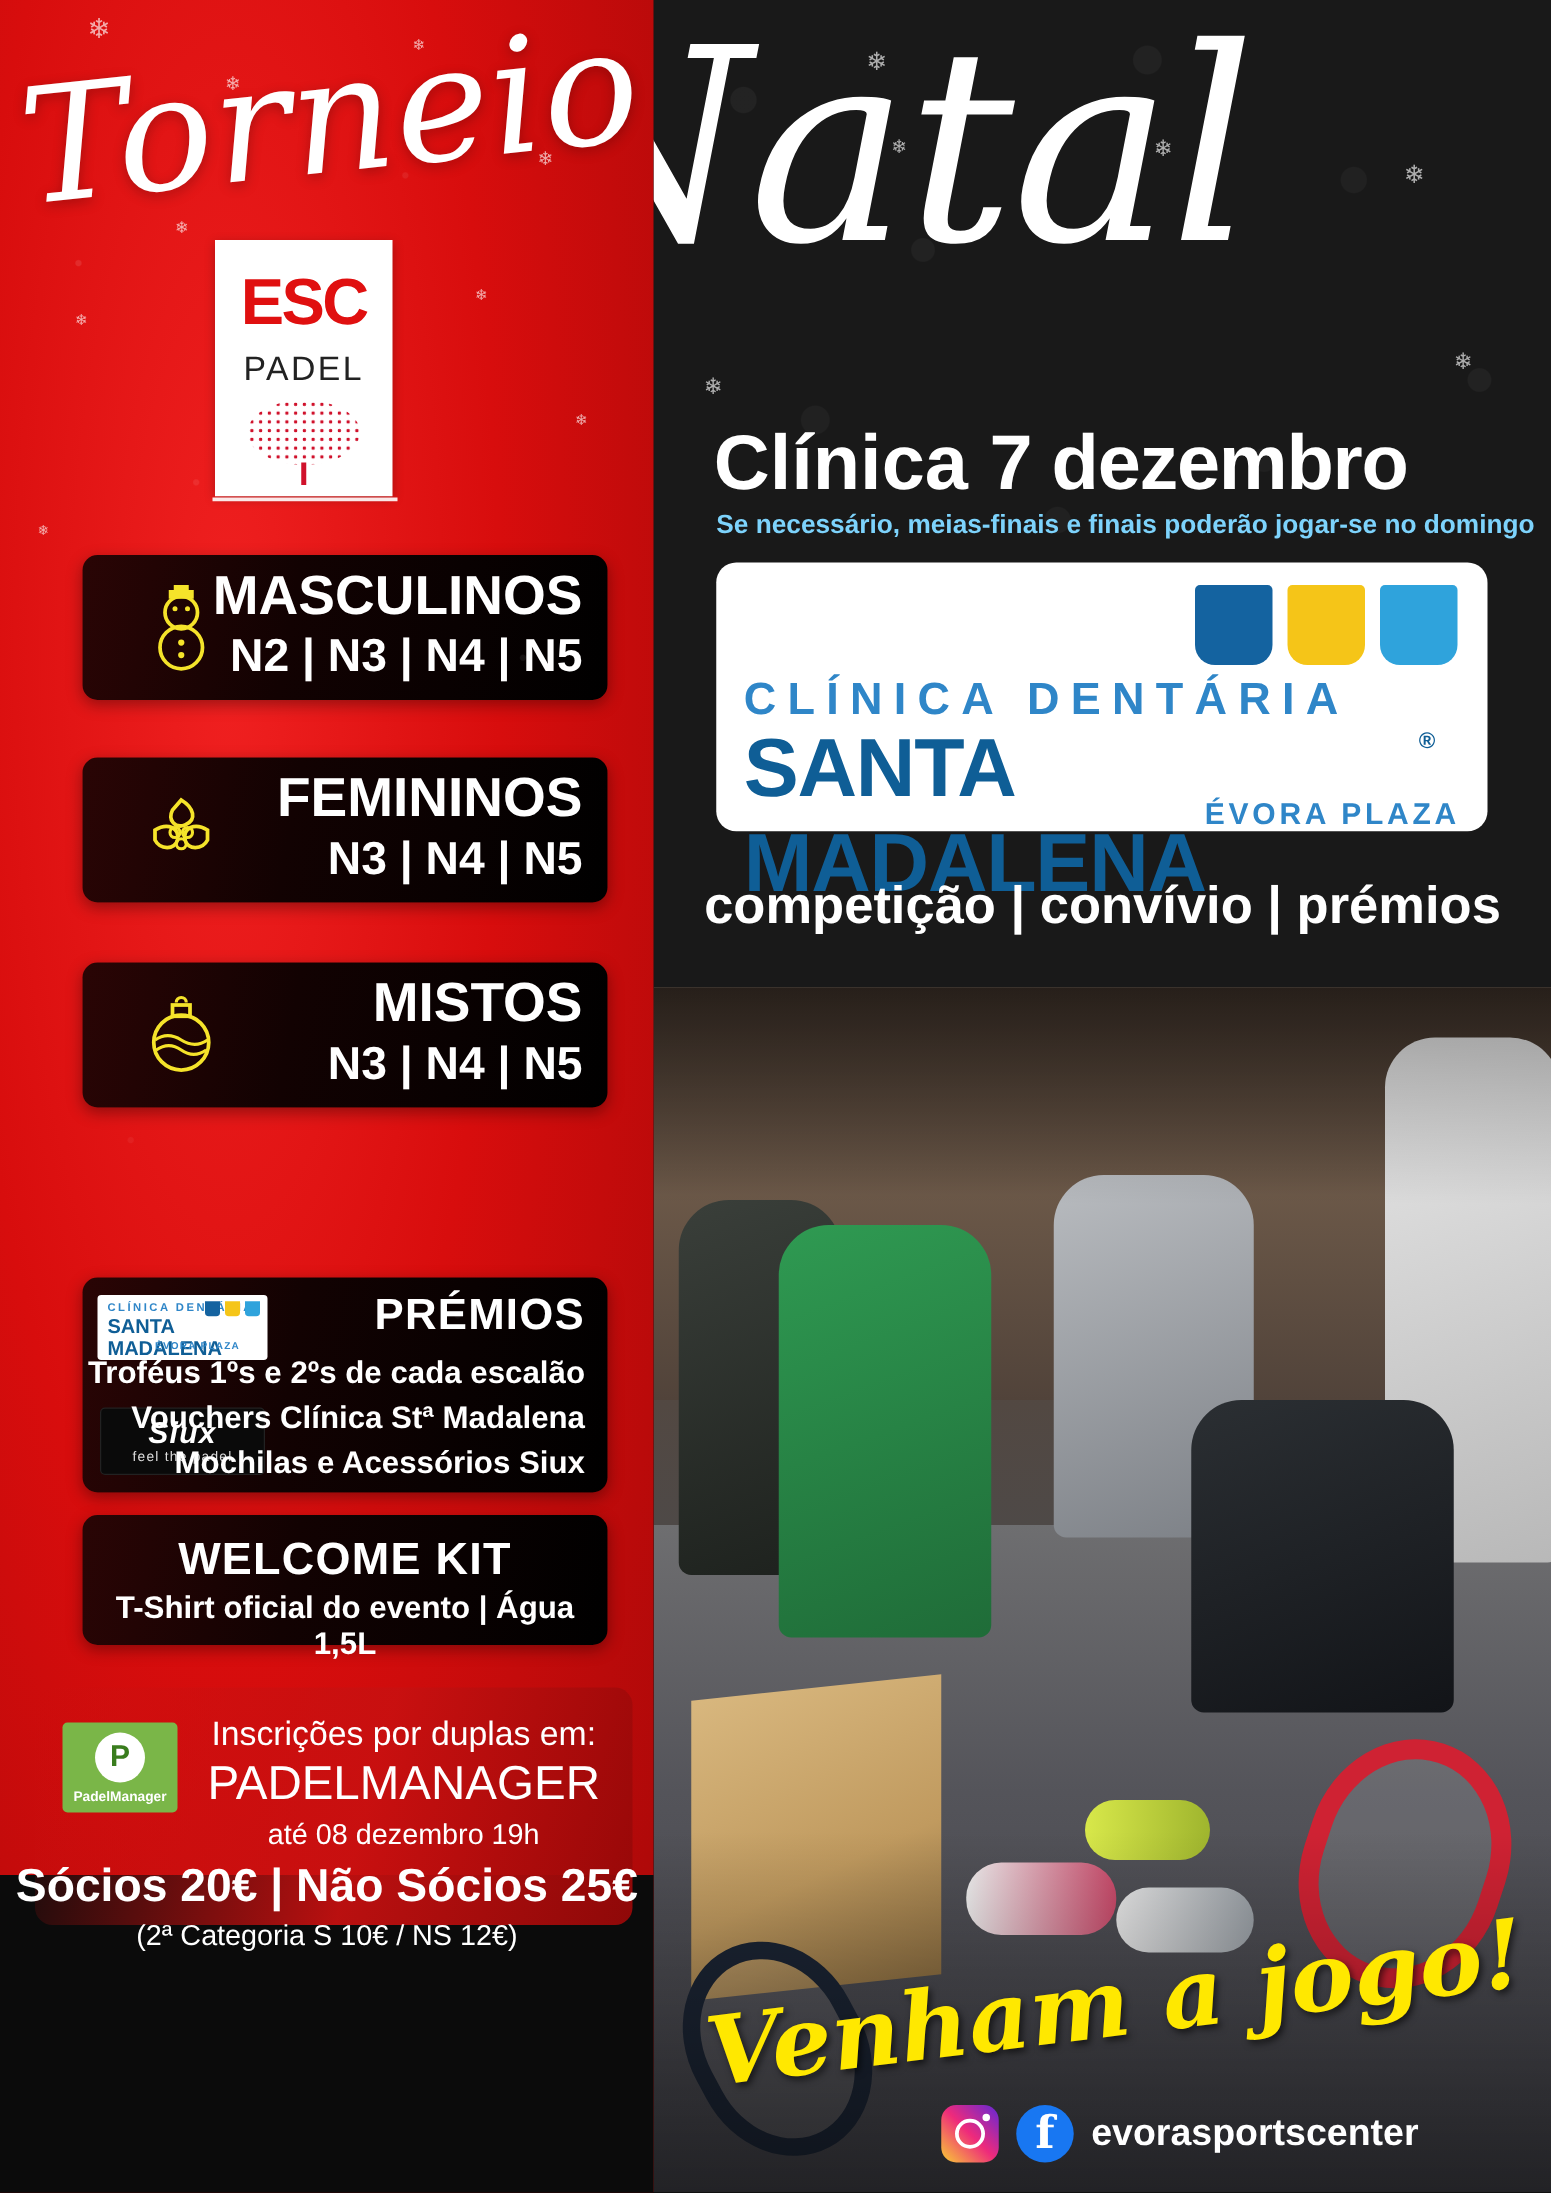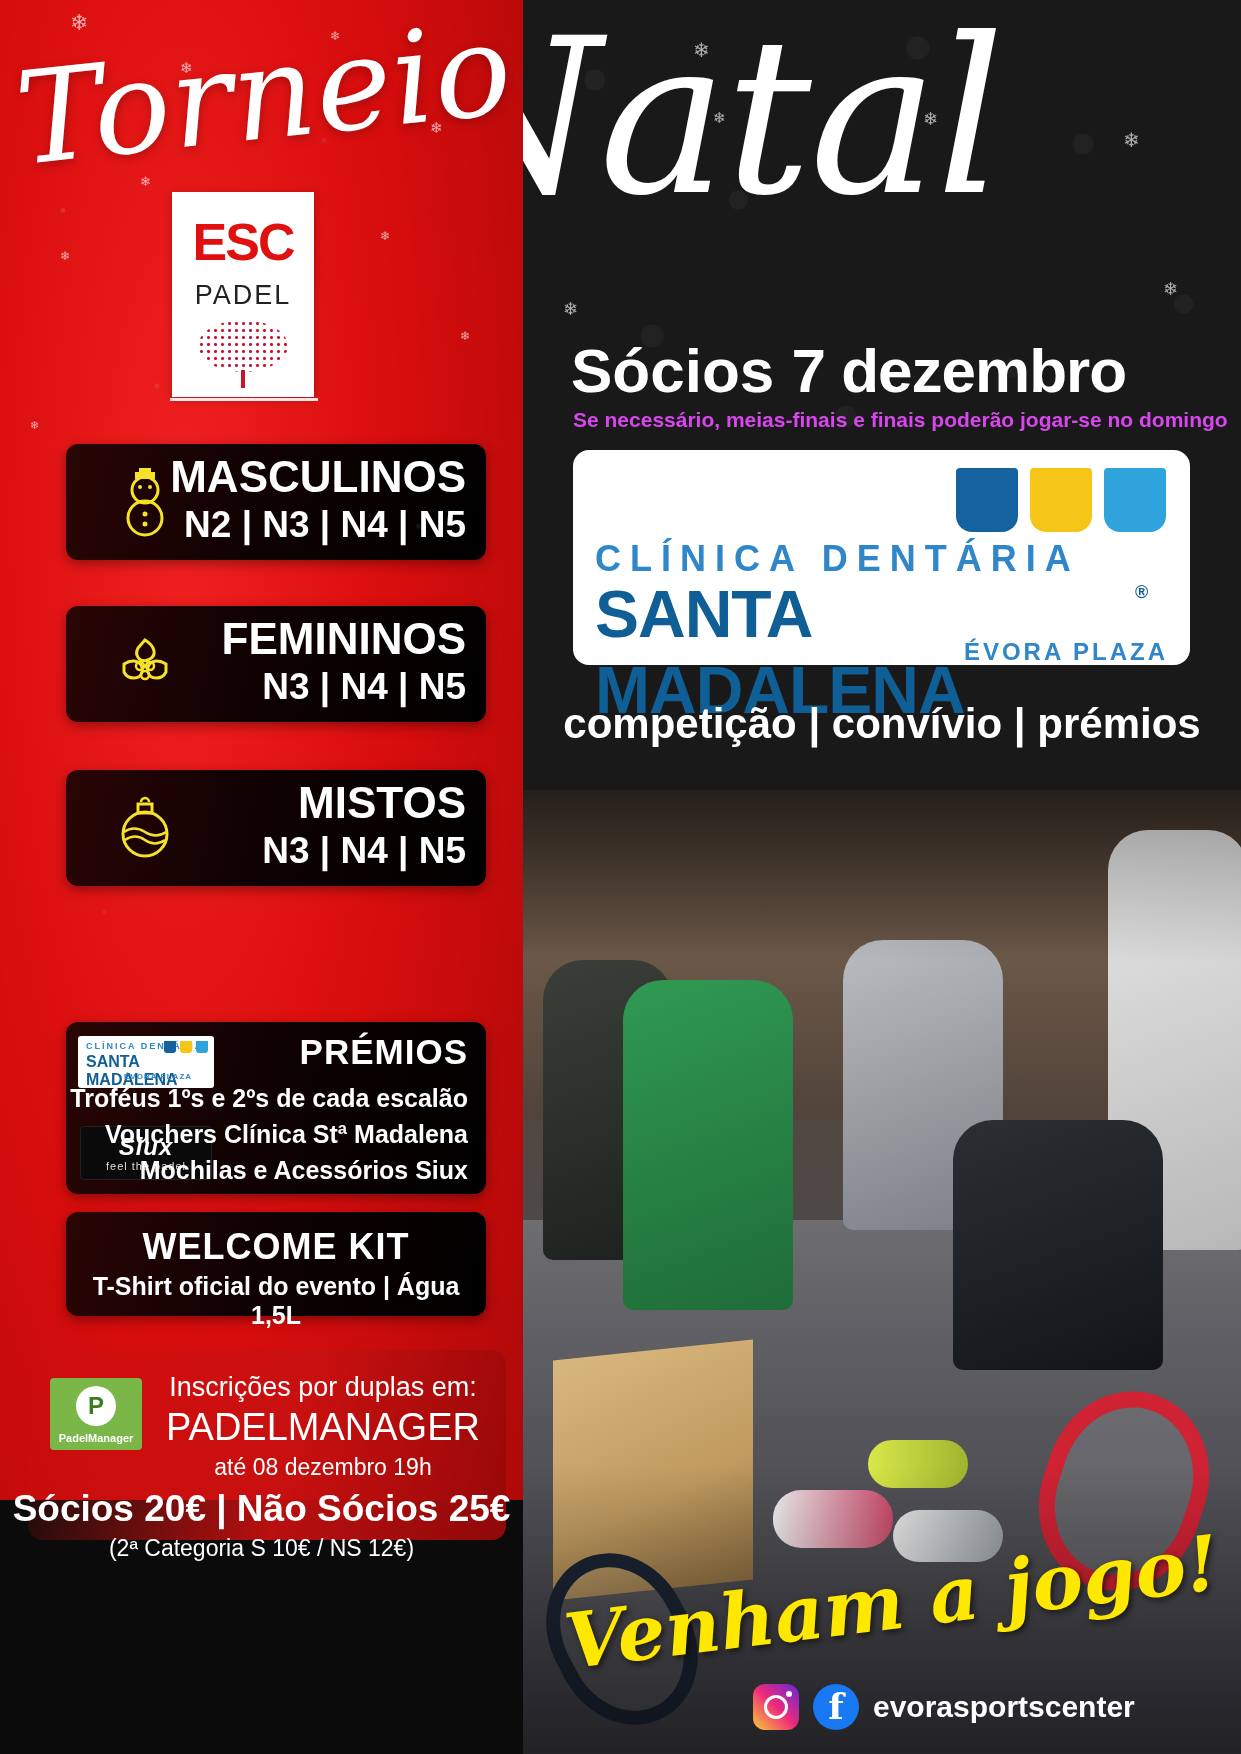--- a/index.html
+++ b/index.html
@@ -452,21 +452,21 @@
     letter-spacing: 0px;
     white-space: nowrap;
   }
   .sabado .dez {
     letter-spacing: -1px;
   }
   .subnote {
     position: absolute;
     left: 572px;
     top: 408px;
-    color: #d946ef;
+    color: #7dd3fc;
     font-size: 21px;
     font-weight: bold;
     white-space: nowrap;
   }
 
   
   .clinic {
     position: absolute;
     left: 573px;
     top: 450px;
@@ -773,21 +773,21 @@
     <span class="flake" style="left:190px;top:110px;font-size:15px;">❄</span>
     <span class="flake" style="left:300px;top:155px;font-size:14px;">❄</span>
     <span class="flake" style="left:400px;top:110px;font-size:18px;">❄</span>
     <span class="flake" style="left:600px;top:130px;font-size:20px;">❄</span>
     <span class="flake" style="left:640px;top:280px;font-size:18px;">❄</span>
     <span class="flake" style="left:40px;top:300px;font-size:18px;">❄</span>
 
     <div class="natal" style="left:-110px;">Natal</div>
 
     <div class="sabado" style="left:48px;">
-      <span>Sócios</span>
+      <span>Clínica</span>
       <span class="dez">7 dezembro</span>
     </div>
     <div class="subnote" style="left:50px;">Se necessário, meias-finais e finais poderão jogar-se no domingo</div>
 
     <div class="clinic" style="left:50px;">
       <div class="clinic-blocks">
         <span class="cb" style="left:0;background:#1463a0;"></span>
         <span class="cb" style="left:74px;background:#f5c518;"></span>
         <span class="cb" style="left:148px;background:#2fa3dc;"></span>
       </div>

